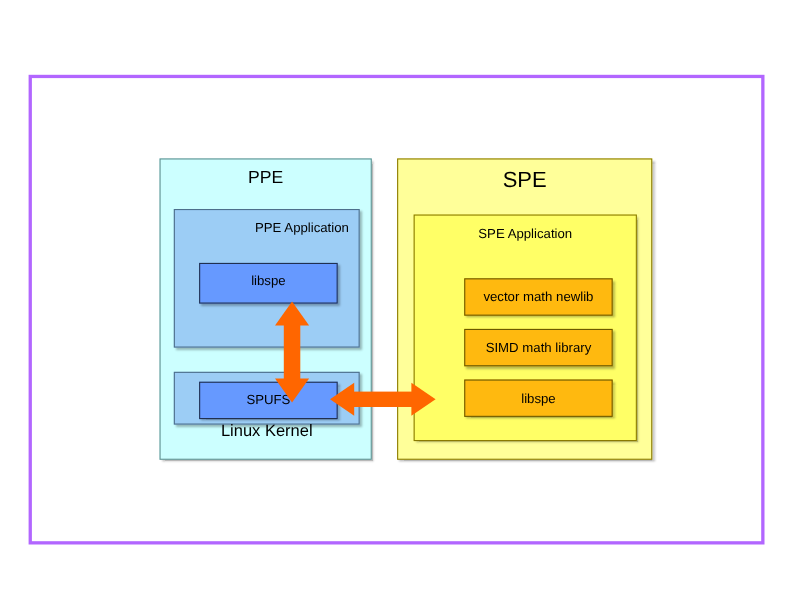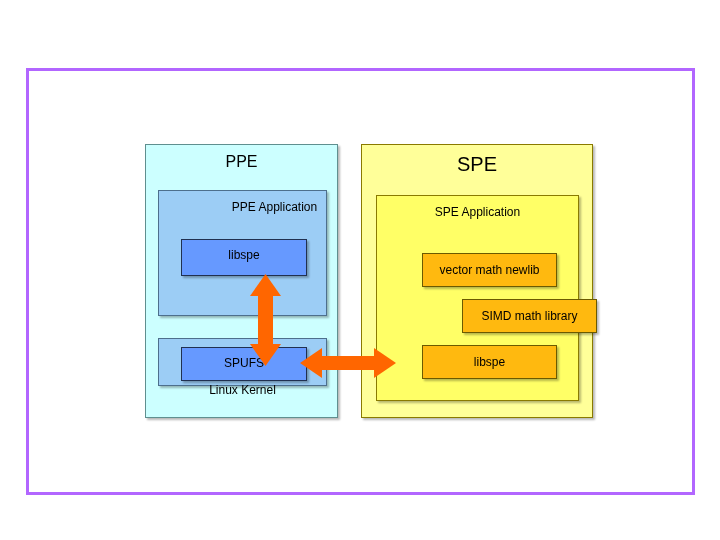--- a/index.html
+++ b/index.html
@@ -92,21 +92,21 @@
   .kernel {
     left: 12px;
     top: 193px;
     width: 169px;
     height: 48px;
     background: #9ccdf5;
     border-color: #4d6f8c;
   }
   .kernel > .box-title.kernel-label {
     top: 44px;
-    font-size: 12px;
+    font-size: 15px;
   }
   .spufs {
     left: 22px;
     top: 8px;
     width: 126px;
     height: 34px;
     background: #6699ff;
     border-color: #203050;
   }
   .spufs > .box-title {
@@ -144,21 +144,21 @@
     width: 135px;
     height: 34px;
     background: #ffb90f;
     border-color: #6b5a00;
   }
   .lib-box > .box-title {
     top: 9px;
     font-size: 12px;
   }
   .lib-0 { top: 57px; }
-  .lib-1 { top: 103px; margin-left: 40px; }
+  .lib-1 { top: 103px; }
   .lib-2 { top: 149px; }
 
   
   .arrow-svg {
     position: absolute;
     left: 0; top: 0;
     width: 720px;
     height: 540px;
     pointer-events: none;
   }

